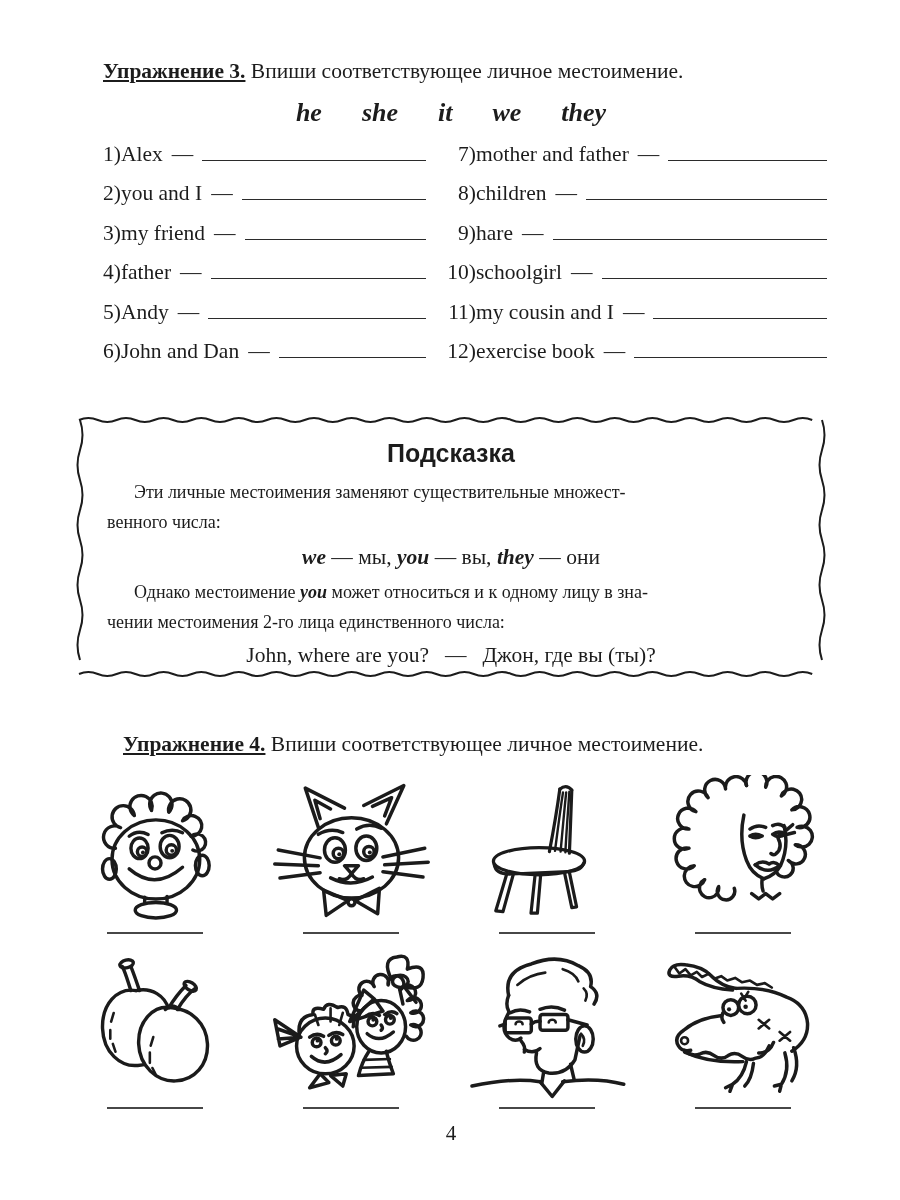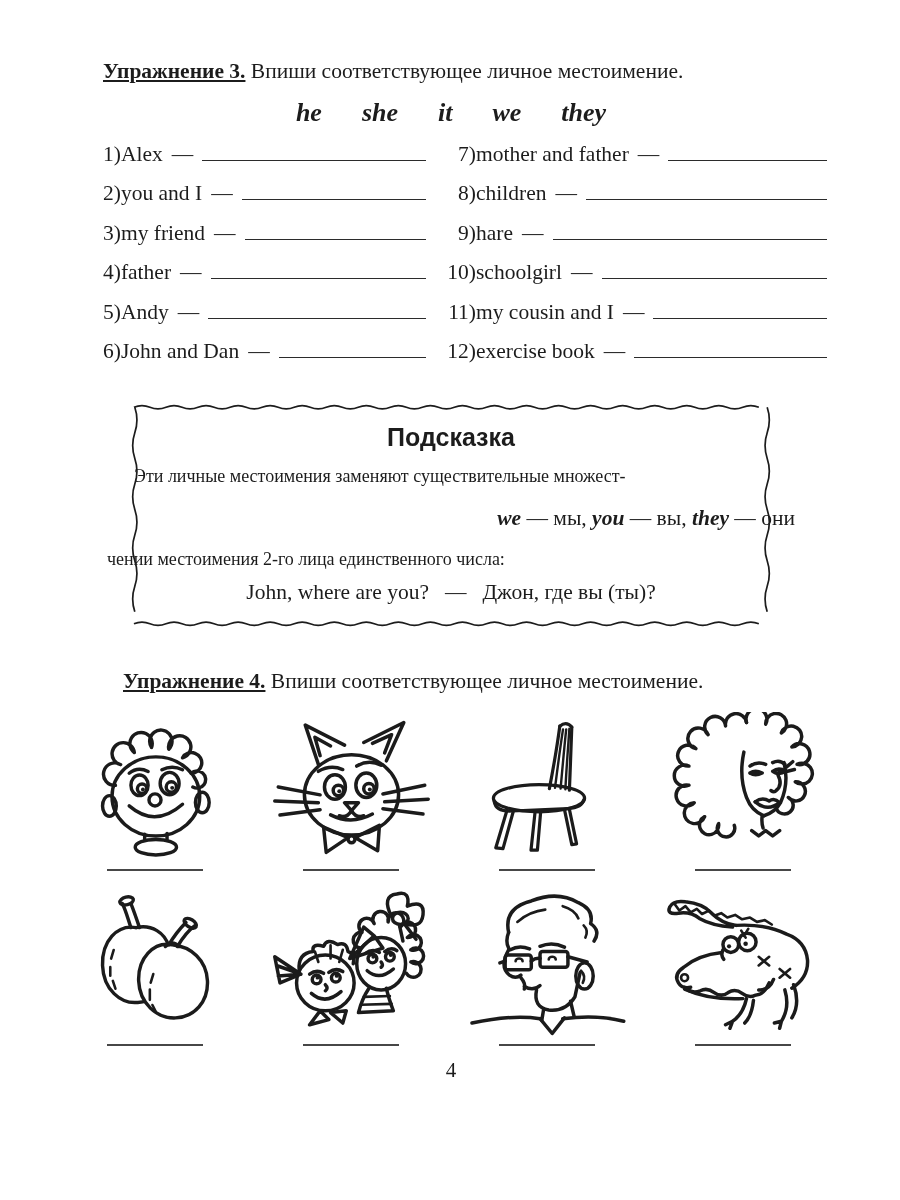--- a/index.html
+++ b/index.html
@@ -29,24 +29,24 @@
   .item .txt{white-space:nowrap;}
   .item .dash{margin:0 9px;}
   .item .blank{flex:1;border-bottom:1.7px solid #2b2b2b;height:1.1em;margin-bottom:5px;}
   .col-left .item .blank{margin-right:6px;}
 
   
   .hint-box{position:relative;margin-top:30px;padding:20px 32px 20px;}
   .wavy{position:absolute;left:0;top:0;width:100%;height:100%;pointer-events:none;}
   .wavy path{fill:none;stroke:#1c1c1c;stroke-width:2;}
   .hint-title{text-align:center;font-family:"Liberation Sans", sans-serif;
-    font-weight:bold;font-size:25px;margin:0 0 10px;}
+    font-weight:bold;font-size:25px;margin:16px 0 10px;}
   .hint-p{font-size:18px;line-height:29.5px;}
   .hint-p .line1{text-indent:27px;}
-  .center-line{text-align:right;font-size:21.5px;line-height:31px;margin:11px 0;}
+  .center-line{text-align:center;font-size:21.5px;line-height:31px;margin:5px 0;}
   .bi{font-weight:bold;font-style:italic;}
   .example{display:flex;justify-content:center;gap:16px;font-size:21.5px;line-height:32px;margin-top:2px;}
 
   .h2-gap{margin-top:38px;margin-left:48px;}
 
   
   .pic-grid{display:grid;grid-template-columns:repeat(4,1fr);
     margin:16px -14px 0 -18px;row-gap:16px;}
   .pic-cell{display:flex;flex-direction:column;align-items:center;justify-content:flex-end;}
   .pic-cell svg{display:block;}
@@ -156,25 +156,29 @@
   <div class="hint-box">
     <svg class="wavy" xmlns="http://www.w3.org/2000/svg" viewBox="0 0 752 264">
         <path d="M4 5 q 9.4 -4 18.8 0 t 18.8 0 t 18.8 0 t 18.8 0 t 18.8 0 t 18.8 0 t 18.8 0 t 18.8 0 t 18.8 0 t 18.8 0 t 18.8 0 t 18.8 0 t 18.8 0 t 18.8 0 t 18.8 0 t 18.8 0 t 18.8 0 t 18.8 0 t 18.8 0 t 18.8 0 t 18.8 0 t 18.8 0 t 18.8 0 t 18.8 0 t 18.8 0 t 18.8 0 t 18.8 0 t 18.8 0 t 18.8 0 t 18.8 0 t 18.8 0 t 18.8 0 t 18.8 0 t 18.8 0 t 18.8 0 t 18.8 0 t 18.8 0 t 18.8 0 t 18.8 0"></path>
         <path d="M4 259 q 9.4 -4 18.8 0 t 18.8 0 t 18.8 0 t 18.8 0 t 18.8 0 t 18.8 0 t 18.8 0 t 18.8 0 t 18.8 0 t 18.8 0 t 18.8 0 t 18.8 0 t 18.8 0 t 18.8 0 t 18.8 0 t 18.8 0 t 18.8 0 t 18.8 0 t 18.8 0 t 18.8 0 t 18.8 0 t 18.8 0 t 18.8 0 t 18.8 0 t 18.8 0 t 18.8 0 t 18.8 0 t 18.8 0 t 18.8 0 t 18.8 0 t 18.8 0 t 18.8 0 t 18.8 0 t 18.8 0 t 18.8 0 t 18.8 0 t 18.8 0 t 18.8 0 t 18.8 0"></path>
         <path d="M5 5 q 5 15 0 30 t 0 30 t 0 30 t 0 30 t 0 30 t 0 30 t 0 30 t 0 30"></path>
         <path d="M747 5 q 5 15 0 30 t 0 30 t 0 30 t 0 30 t 0 30 t 0 30 t 0 30 t 0 30"></path>
       </svg>
     <div class="hint-title">Подсказка</div>
     <div class="hint-p">
       <div class="line1">Эти личные местоимения заменяют существительные множест-</div>
+      <div>венного числа:</div>
     </div>
     <div class="center-line">
       <span class="bi">we</span><span> — мы, </span><span class="bi">you</span><span> — вы, </span><span class="bi">they</span><span> — они</span>
     </div>
     <div class="hint-p">
+      <div class="line1">
+        <span>Однако местоимение </span><span class="bi">you</span><span> может относиться и к одному лицу в зна-</span>
+      </div>
       <div>чении местоимения 2-го лица единственного числа:</div>
     </div>
     <div class="example">
       <span>John, where are you?</span>
       <span>—</span>
       <span>Джон, где вы (ты)?</span>
     </div>
   </div>
 
   <div class="ex-heading h2-gap">

